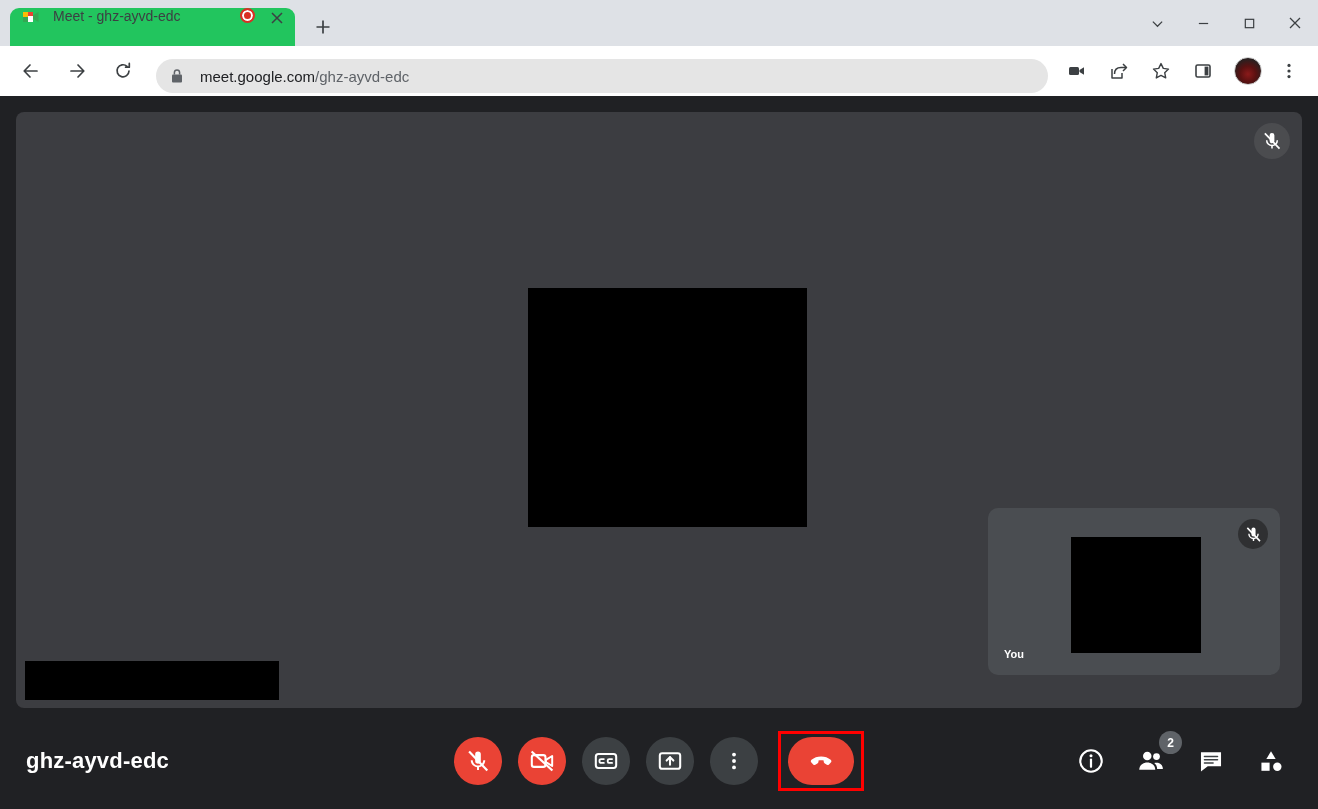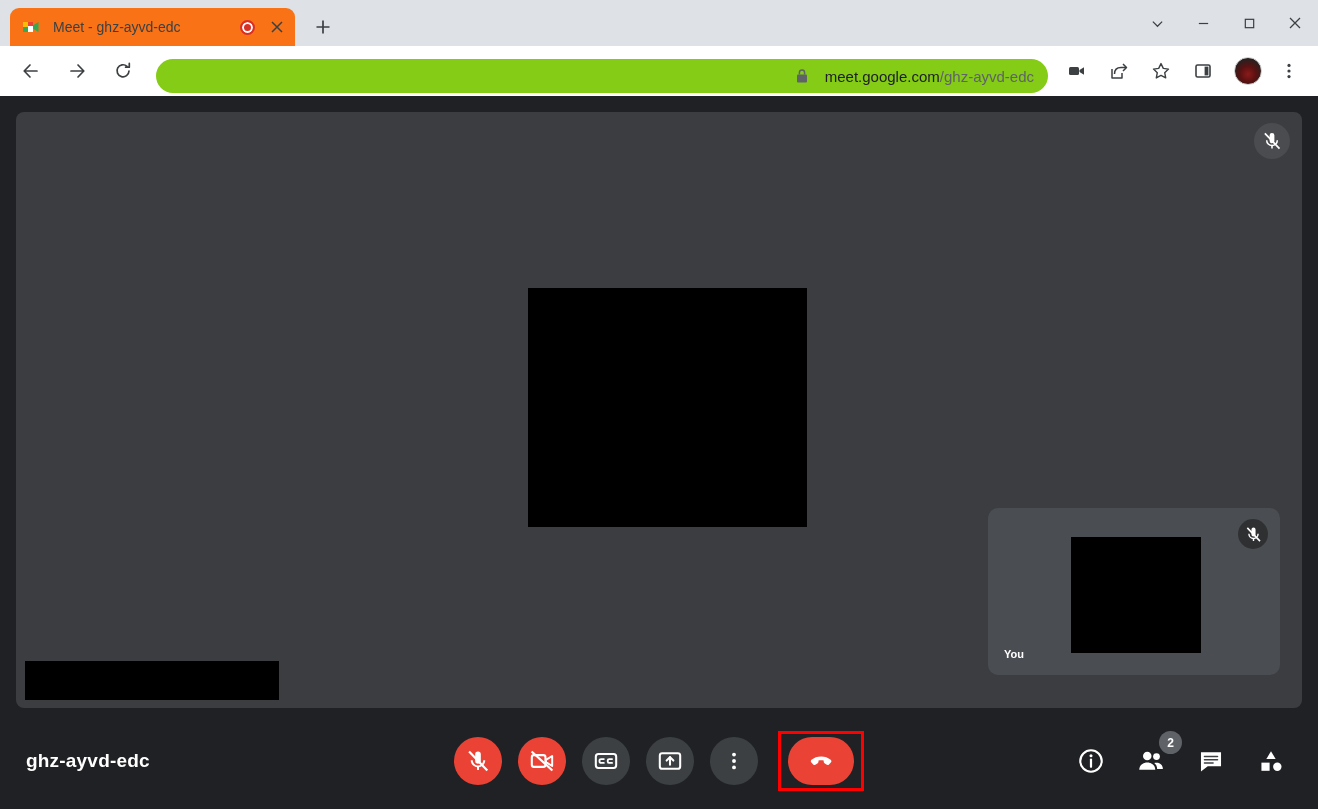--- a/index.html
+++ b/index.html
@@ -12,22 +12,22 @@
 
   
   .browser { width: 1318px; height: 809px; position: relative; }
 
   .tabstrip {
     height: 46px; background: #dee1e6;
     display: flex; align-items: flex-end; position: relative;
   }
   .tab {
     margin-left: 10px; width: 285px; height: 38px;
-    background: #f97316; border-radius: 9px 9px 0 0;
-    display: flex; align-items: center; padding: 0 8px 0 12px;
+    background: #22c55e; border-radius: 9px 9px 0 0;
+    display: flex; align-items: flex-start; padding: 0 8px 0 12px;
     position: relative;
   }
   .favicon { width: 18px; height: 18px; position: relative; flex: 0 0 18px; }
   .tab-title {
     flex: 1 1 auto; margin-left: 13px;
     font-size: 14px; color: #3c4043; white-space: nowrap;
     overflow: hidden; text-overflow: ellipsis;
   }
   .rec-dot {
     width: 15px; height: 15px; border-radius: 50%;
@@ -60,22 +60,22 @@
     display: flex; align-items: center; padding: 0 8px;
     border-bottom: 1px solid #ffffff;
   }
   .nav-btn {
     width: 36px; height: 36px; margin: 0 5px;
     display: flex; align-items: center; justify-content: center;
     color: #3c4043; border-radius: 50%;
   }
   .omnibox {
     flex: 1 1 auto; height: 34px; margin: 11px 8px 0 10px;
-    background: #84cc16; border-radius: 18px;
-    display: flex; align-items: center; padding: 0 14px; justify-content: flex-end;
+    background: #e5e5e5; border-radius: 18px;
+    display: flex; align-items: center; padding: 0 14px;
   }
   .lock { width: 16px; height: 16px; flex: 0 0 16px; margin-right: 14px; }
   .url { font-size: 15px; color: #202124; white-space: nowrap; }
   .url .path { color: #5f6368; }
   .tb-icons { display: flex; align-items: center; }
   .tb-icon {
     width: 32px; height: 32px; margin: 0 5px;
     display: flex; align-items: center; justify-content: center;
     color: #3c4043; border-radius: 50%;
   }
@@ -132,21 +132,21 @@
 
   
   .bottombar {
     position: absolute; left: 0; bottom: 0;
     width: 1318px; height: 96px;
     display: flex; align-items: center;
   }
   .meet-code {
     position: absolute; left: 26px; top: 50%;
     transform: translateY(-50%);
-    font-size: 19px; font-weight: bold; color: #ffffff;
+    font-size: 22px; font-weight: bold; color: #ffffff;
     letter-spacing: 0.2px;
   }
   .center-controls {
     position: absolute; left: 50%; top: 50%;
     transform: translate(-50%, -50%);
     display: flex; align-items: center; gap: 16px;
   }
   .ctl {
     width: 48px; height: 48px; border-radius: 50%;
     background: #3c4043;

